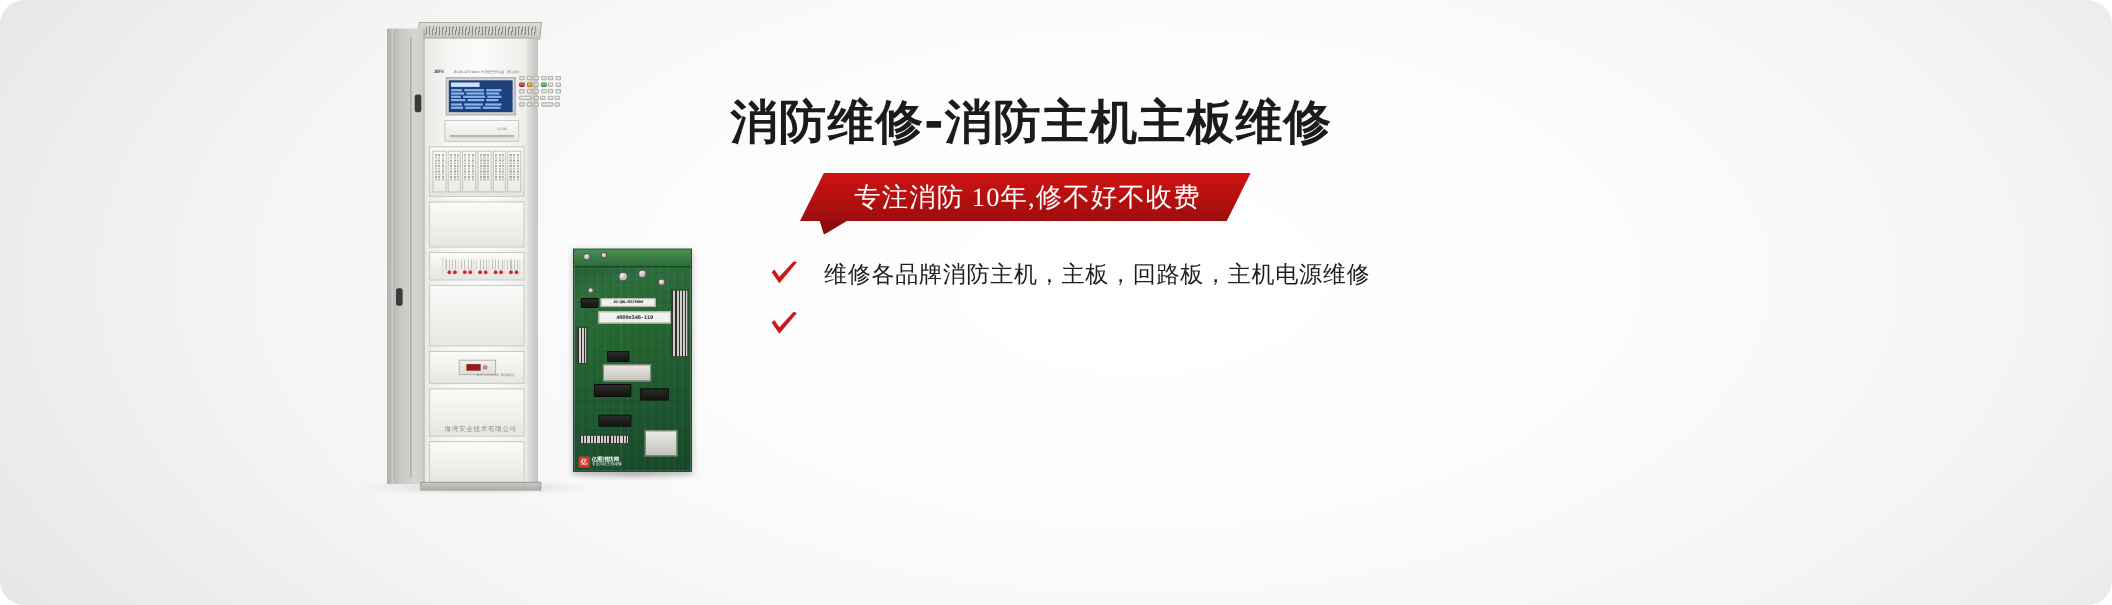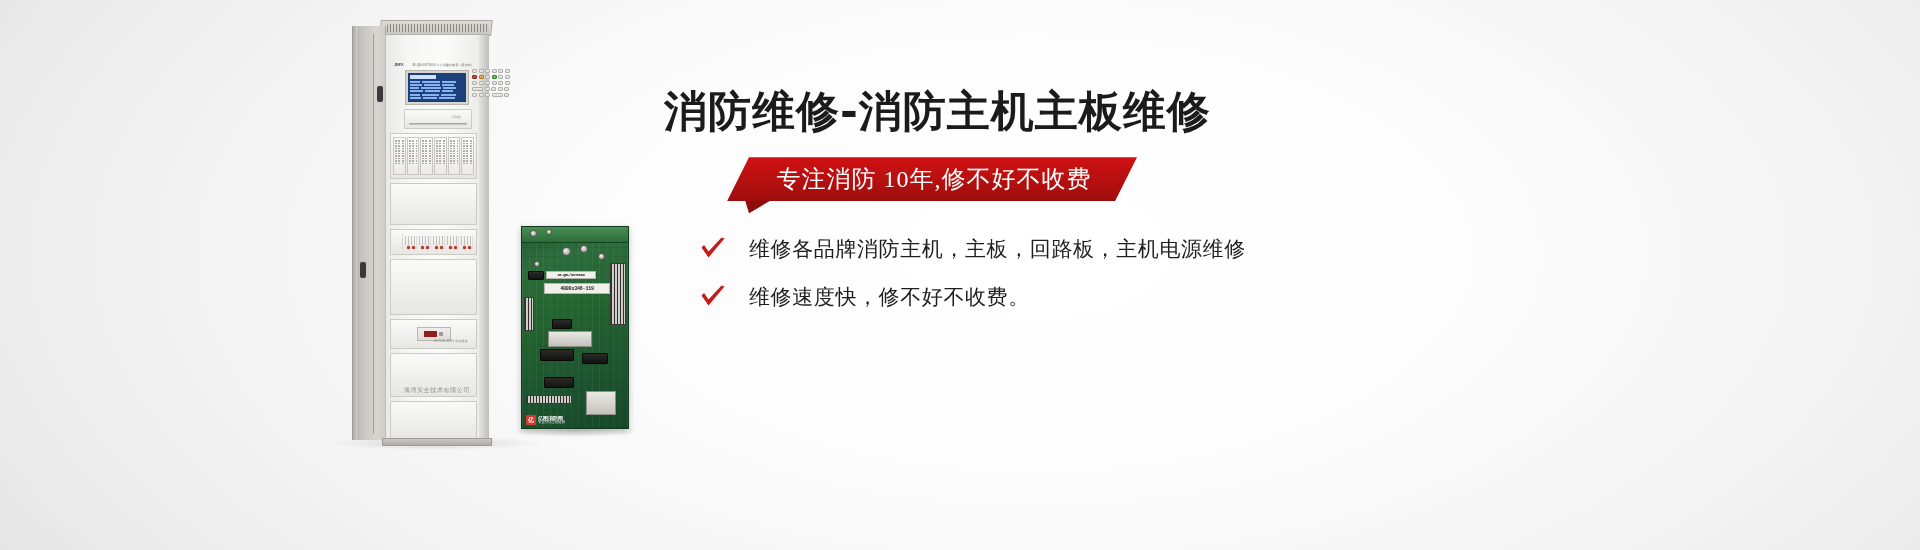--- a/index.html
+++ b/index.html
@@ -8,20 +8,21 @@
     height: 550px;
     overflow: hidden;
     font-family: "Liberation Sans", "DejaVu Sans", sans-serif;
   }
   #banner-root {
     position: relative;
     width: 1920px;
     height: 550px;
     background: radial-gradient(ellipse 1400px 700px at 54% 46%, #ffffff 0%, #fdfdfd 28%, #f4f4f4 58%, #e8e8e8 82%, #dedede 100%);
     overflow: hidden;
+    border-radius: 22px;
   }
 
   
   .cabinet-stage {
     position: absolute;
     left: 352px;
     top: 14px;
     width: 160px;
     height: 432px;
   }
@@ -702,18 +703,17 @@
       <li class="bullet">
         <svg class="check-icon" viewBox="0 0 26 24">
           <path d="M1.5 10.5 L8.5 20.5 L24.5 1.5 L21.5 0.5 L8.5 14.5 L4.0 8.0 Z" fill="#c9191b"></path>
         </svg>
         <span class="bullet-text">维修各品牌消防主机，主板，回路板，主机电源维修</span>
       </li>
       <li class="bullet">
         <svg class="check-icon" viewBox="0 0 26 24">
           <path d="M1.5 10.5 L8.5 20.5 L24.5 1.5 L21.5 0.5 L8.5 14.5 L4.0 8.0 Z" fill="#c9191b"></path>
         </svg>
-        <span class="bullet-text">维修速度快，修不好不收费。</span>
       </li>
     </ul>
   </div>
 
 </div>
 
 </body></html>

